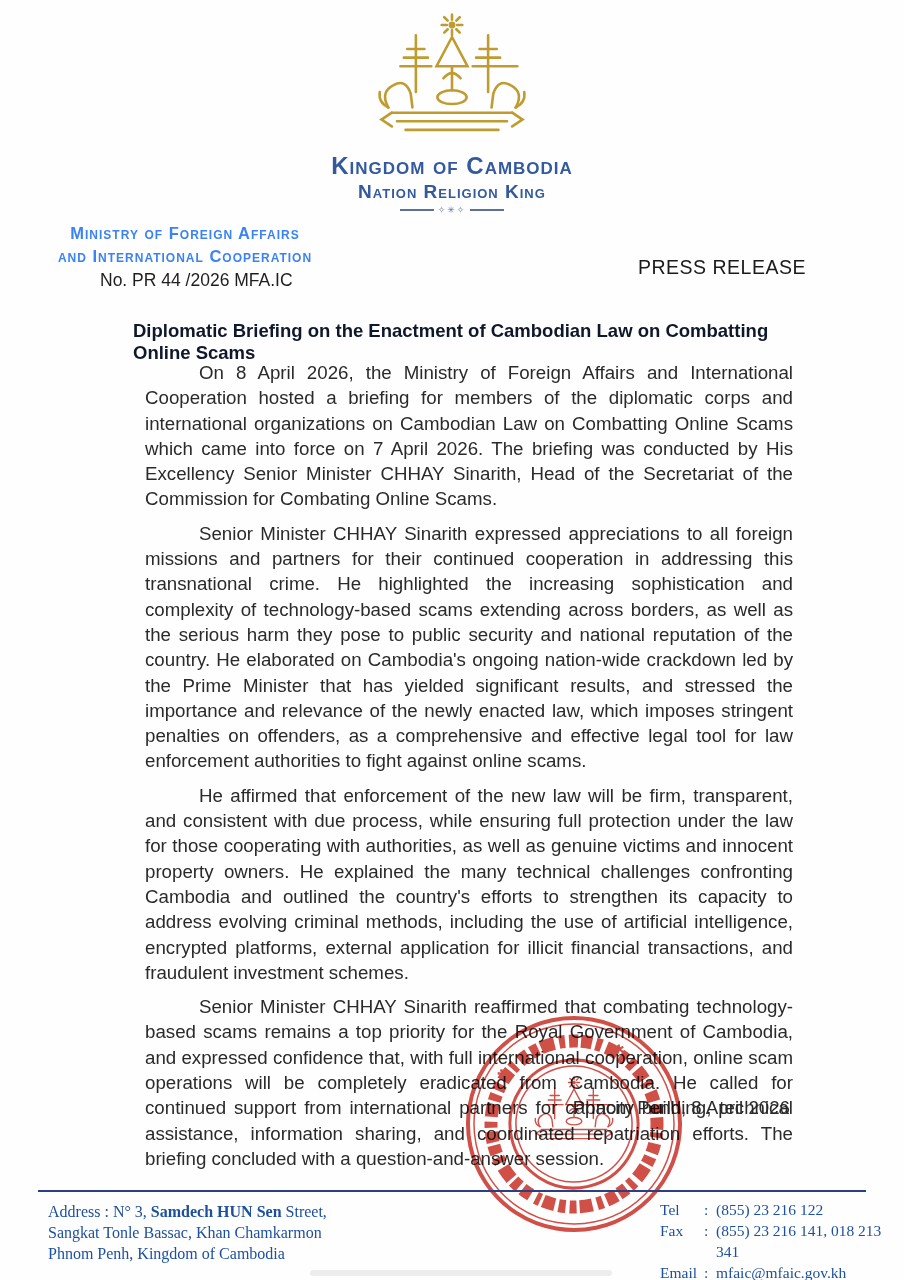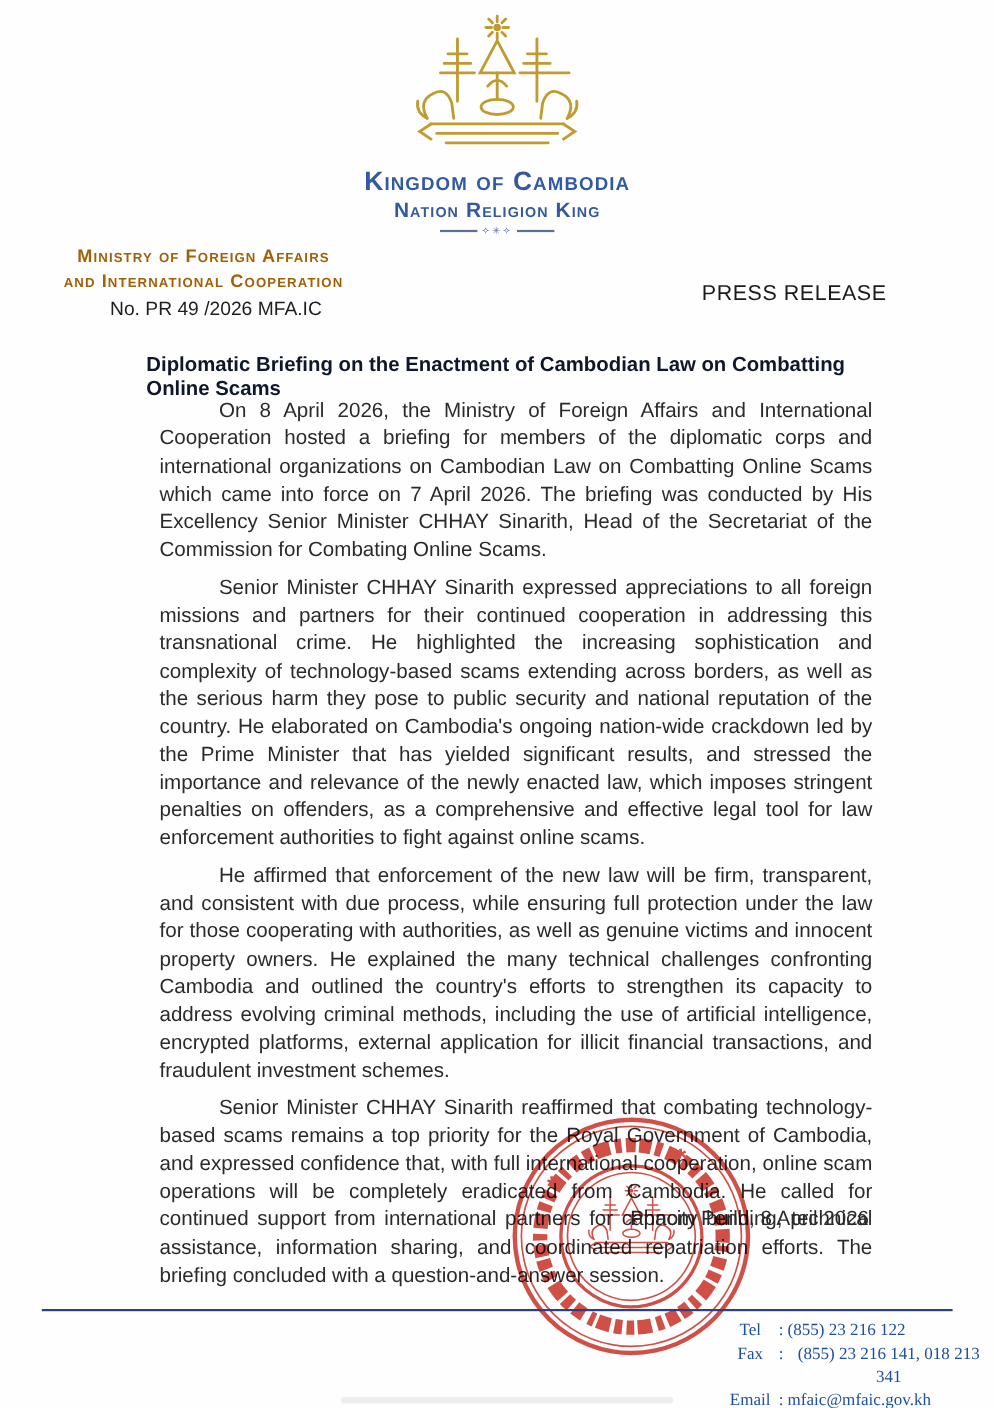--- a/index.html
+++ b/index.html
@@ -29,21 +29,21 @@
   .orn{
     left:0;top:205px;width:904px;display:flex;justify-content:center;align-items:center;gap:4px;
     color:#5d6f9e;
   }
   .orn .bar{width:34px;height:2px;background:#5d6f9e;}
   .orn .gl{font-size:9px;letter-spacing:2px;line-height:10px;}
 
   .ministry{
     left:20px;top:222px;width:330px;text-align:center;
     font-variant:small-caps;font-weight:700;font-size:16.5px;letter-spacing:1px;
-    line-height:23px;color:#a16207;
+    line-height:23px;color:#3b82f6;
   }
 
   .refno{left:100px;top:270px;font-size:17.5px;color:#1e1e1e;}
   .press{left:638px;top:256px;font-size:19.5px;font-weight:500;letter-spacing:0.5px;color:#1a1a1a;}
 
   
   .doc-title{
     left:133px;top:320px;width:650px;
     font-weight:700;font-size:18.5px;color:#0f172a;
   }
@@ -69,21 +69,21 @@
   
   .footer-line{left:38px;top:1190px;width:828px;height:0;border-top:2px solid #2b3f84;}
   .footer-address{
     left:48px;top:1201px;width:400px;
     font-family:"Liberation Serif", serif;font-size:16px;line-height:21px;color:#1c4f9f;
   }
   .footer-contacts{
     left:660px;top:1199px;width:240px;
     font-family:"Liberation Serif", serif;font-size:15.5px;line-height:21px;color:#1c4f9f;
   }
-  .crow{display:flex;text-align:center;}
+  .crow{display:flex;}
   .crow .lbl{width:44px;flex:0 0 44px;}
   .crow .sep{width:12px;flex:0 0 12px;}
   .artifact-bar{left:310px;top:1270px;width:302px;height:6px;background:#ededed;border-radius:3px;}
 
   svg{display:block;margin:0 auto;}
   .hidden-defs{position:absolute;width:0;height:0;overflow:hidden;}
 </style>
 </head>
 <body>
 
@@ -125,21 +125,21 @@
     <span class="bar"></span>
       <span class="gl">✧✳✧</span>
       <span class="bar"></span>
   </div>
 
   <div class="abs ministry">
     <div>Ministry of Foreign Affairs</div>
     <div>and International Cooperation</div>
   </div>
 
-  <div class="abs refno">No. PR 49 /2026 MFA.IC</div>
+  <div class="abs refno">No. PR 44 /2026 MFA.IC</div>
   <div class="abs press">PRESS RELEASE</div>
 
   <div class="abs doc-title">Diplomatic Briefing on the Enactment of Cambodian Law on Combatting Online Scams</div>
 
   <div class="abs body-text">
     <p>On 8 April 2026, the Ministry of Foreign Affairs and International Cooperation hosted a briefing for members of the diplomatic corps and international organizations on Cambodian Law on Combatting Online Scams which came into force on 7 April 2026. The briefing was conducted by His Excellency Senior Minister CHHAY Sinarith, Head of the Secretariat of the Commission for Combating Online Scams.</p>
     <p>Senior Minister CHHAY Sinarith expressed appreciations to all foreign missions and partners for their continued cooperation in addressing this transnational crime. He highlighted the increasing sophistication and complexity of technology-based scams extending across borders, as well as the serious harm they pose to public security and national reputation of the country. He elaborated on Cambodia's ongoing nation-wide crackdown led by the Prime Minister that has yielded significant results, and stressed the importance and relevance of the newly enacted law, which imposes stringent penalties on offenders, as a comprehensive and effective legal tool for law enforcement authorities to fight against online scams.</p>
     <p>He affirmed that enforcement of the new law will be firm, transparent, and consistent with due process, while ensuring full protection under the law for those cooperating with authorities, as well as genuine victims and innocent property owners. He explained the many technical challenges confronting Cambodia and outlined the country's efforts to strengthen its capacity to address evolving criminal methods, including the use of artificial intelligence, encrypted platforms, external application for illicit financial transactions, and fraudulent investment schemes.</p>
     <p>Senior Minister CHHAY Sinarith reaffirmed that combating technology-based scams remains a top priority for the Royal Government of Cambodia, and expressed confidence that, with full international cooperation, online scam operations will be completely eradicated from Cambodia. He called for continued support from international partners for capacity building, technical assistance, information sharing, and coordinated repatriation efforts. The briefing concluded with a question-and-answer session.</p>
   </div>
@@ -156,20 +156,25 @@
         <circle r="83" stroke-width="13" stroke-dasharray="7 4 12 3 5 6 10 4 8 3 14 5 6 4 9 3 11 4 6 5 13 3 7 4"></circle>
         <text x="-60" y="-52" font-size="24" font-weight="bold" fill="currentColor" stroke="none" text-anchor="middle">*</text>
         <text x="60" y="-52" font-size="24" font-weight="bold" fill="currentColor" stroke="none" text-anchor="middle">*</text>
       </g>
       <use href="#royal-arms" x="-46" y="-52" width="92" height="80"></use>
     </svg>
   </div>
 
   <div class="abs footer-line"></div>
 
+  <div class="abs footer-address">
+    <div><span>Address : N° 3, </span><b>Samdech HUN Sen</b><span> Street,</span></div>
+    <div>Sangkat Tonle Bassac, Khan Chamkarmon</div>
+    <div>Phnom Penh, Kingdom of Cambodia</div>
+  </div>
 
   <div class="abs footer-contacts">
     <div class="crow">
       <span class="lbl">Tel</span>
         <span class="sep">:</span>
         <span>(855) 23 216 122</span>
     </div>
     <div class="crow">
       <span class="lbl">Fax</span>
         <span class="sep">:</span>

